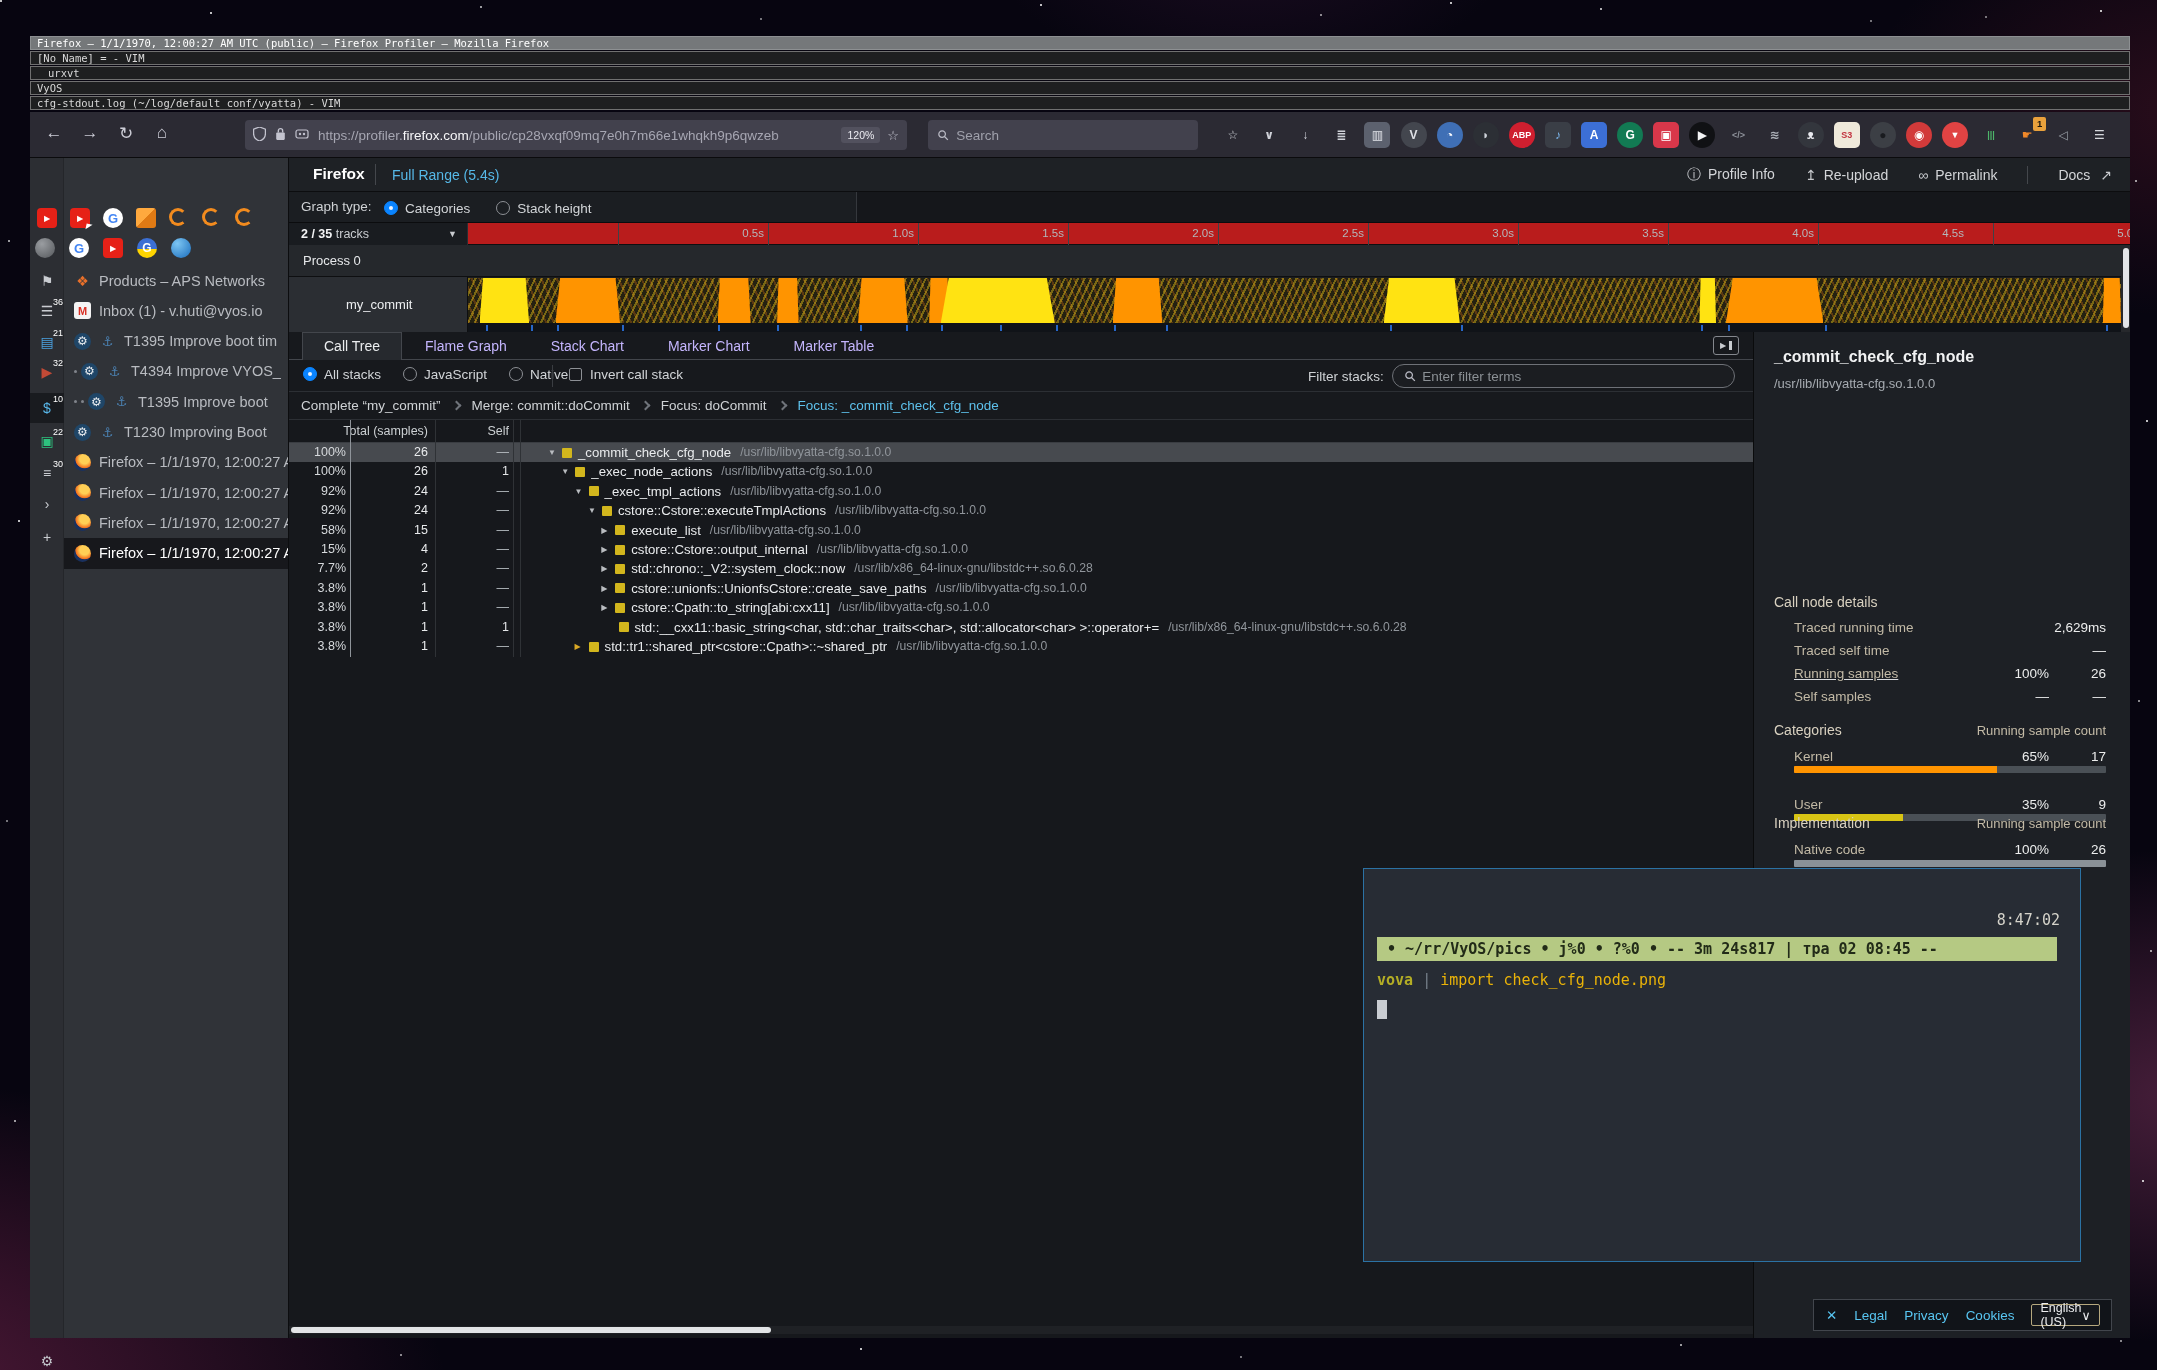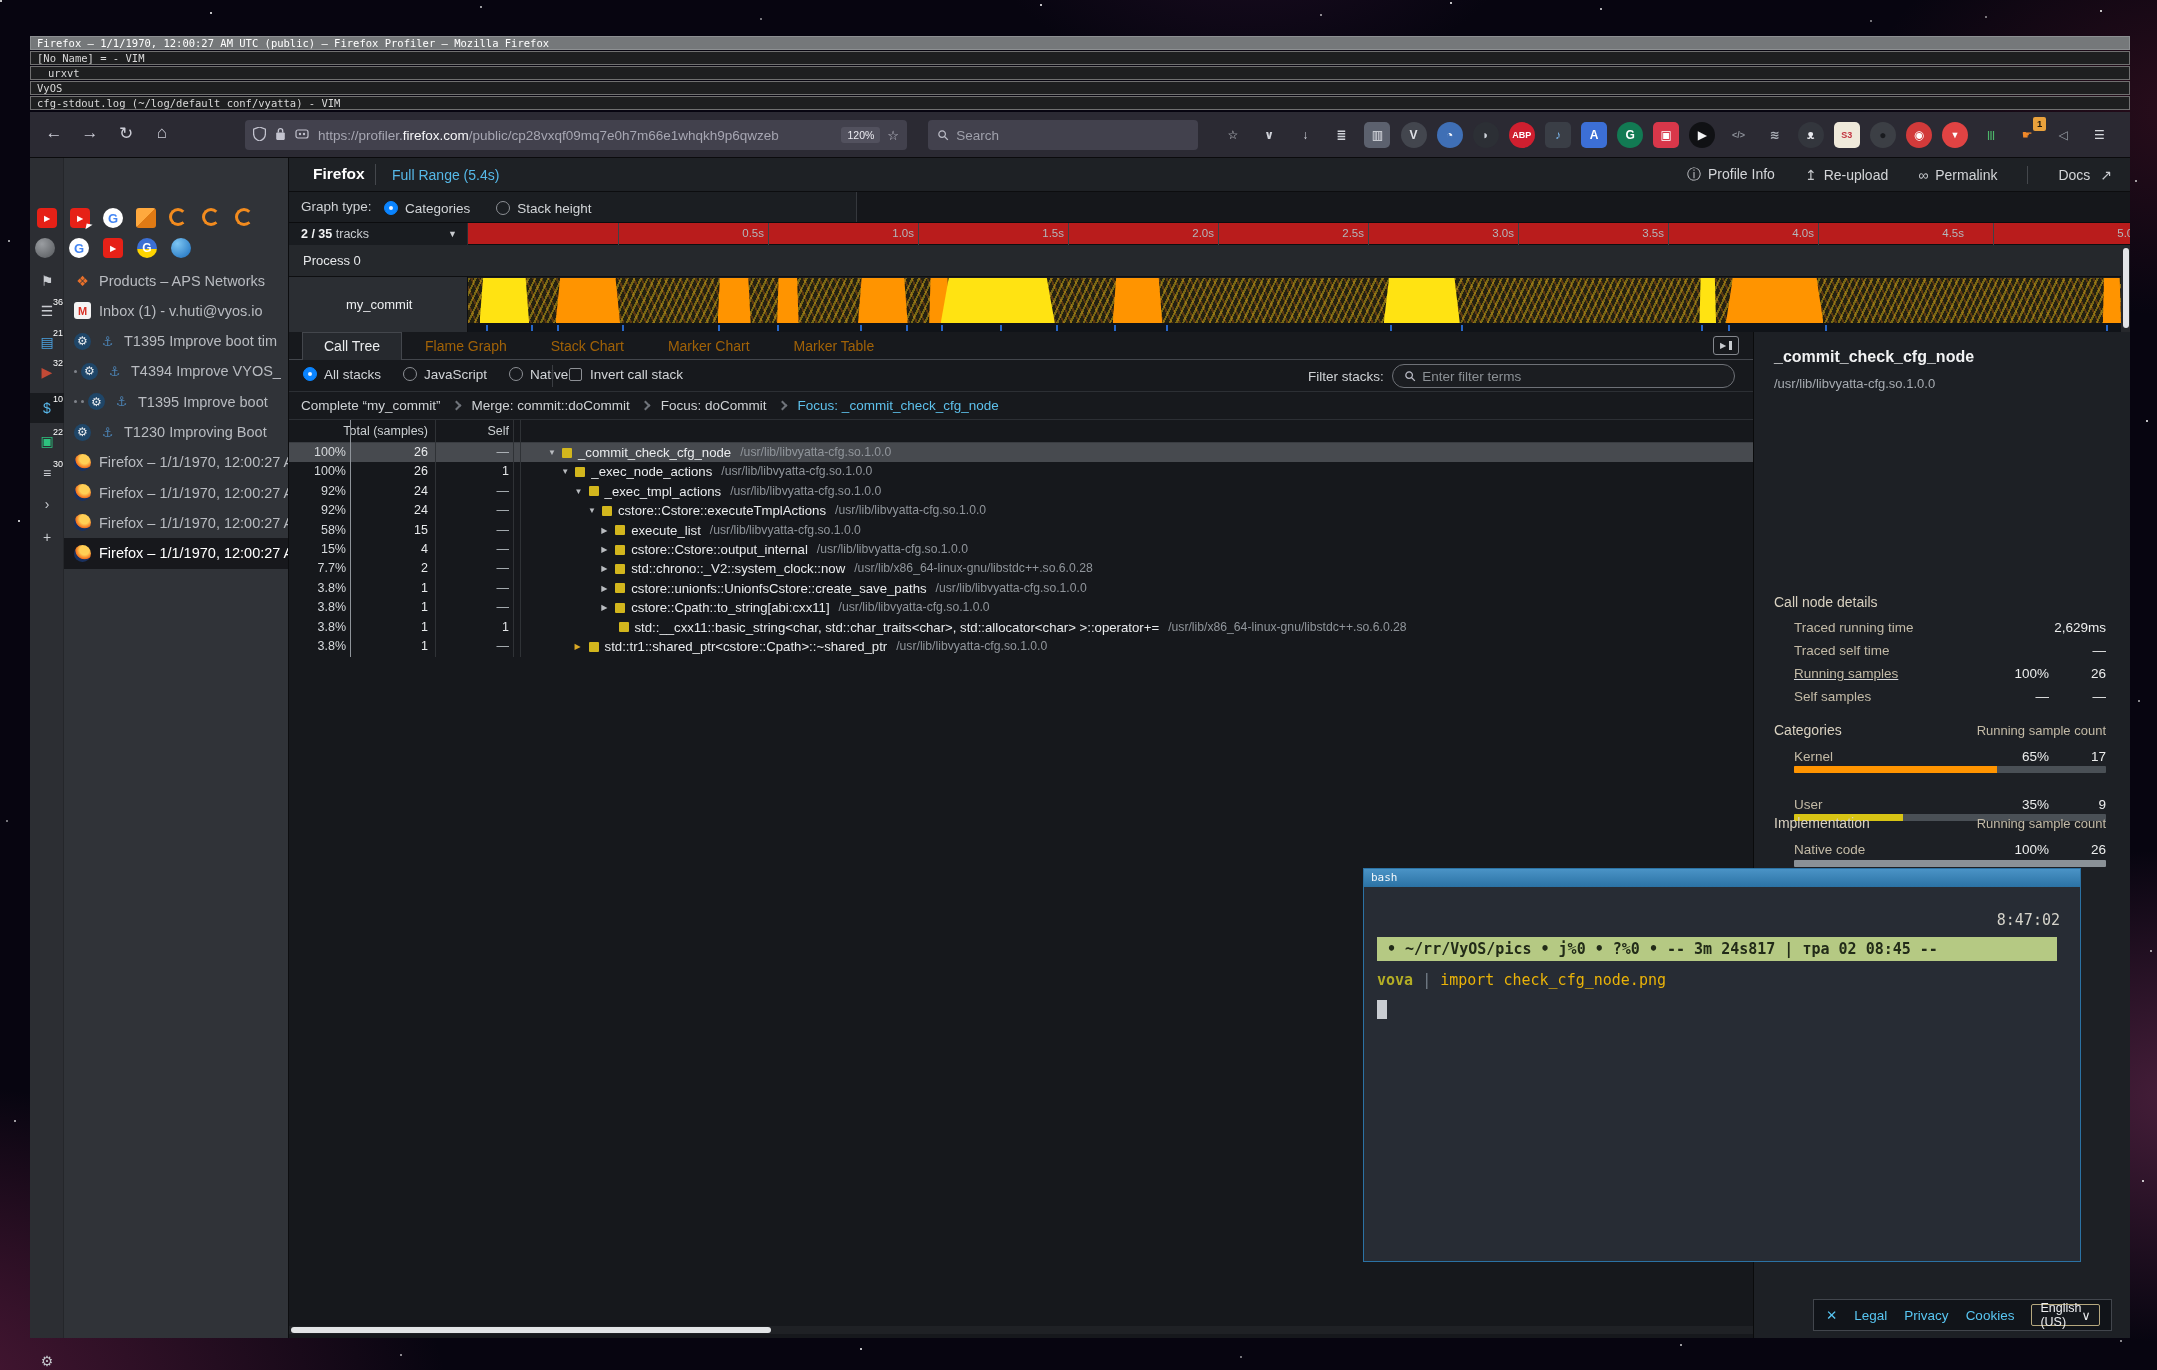--- a/index.html
+++ b/index.html
@@ -99,21 +99,21 @@
 #graph{position:absolute;left:179px;top:1px;width:1653px;height:45px;background:
  repeating-linear-gradient(115deg, rgba(224,190,24,.45) 0 2px, transparent 2px 6px),
  repeating-linear-gradient(65deg, rgba(230,120,20,.28) 0 2px, transparent 2px 7px),#242111}
 .seg{position:absolute;top:0;height:100%;clip-path:polygon(7% 0,93% 0,100% 100%,0 100%)}
 #samplestrip{position:absolute;left:179px;top:46px;width:1653px;height:9px;background:#101318}
 .stickm{position:absolute;bottom:1px;width:2px;height:6px;background:#2767c9}
 #vscroll{position:absolute;left:1832px;top:87px;width:10px;height:87px;background:#26282c}
 #vscroll .thumb{position:absolute;left:2px;top:3px;width:6px;height:80px;background:#e3e5e8;border-radius:3px}
 
 #tabbar{position:absolute;left:0;top:174px;width:1464px;height:28px;background:#17191d;border-bottom:1px solid #43464c}
-.ptab{display:inline-block;height:28px;line-height:27px;padding:0 21px;font-size:14px;color:#a16207;margin-right:2px;position:relative;top:0}
+.ptab{display:inline-block;height:28px;line-height:27px;padding:0 21px;font-size:14px;color:#c4b5fd;margin-right:2px;position:relative;top:0}
 .ptab.sel{background:#26292e;border:1px solid #43464c;border-bottom:none;color:#ebedef}
 #sbtoggle{position:absolute;left:1424px;top:4px;width:26px;height:19px;border:1px solid #84878d;border-radius:3px;
  display:flex;align-items:center;justify-content:center;gap:3px;color:#c9ccd0}
 #sbtoggle i{font-style:normal;font-size:8px}
 #sbtoggle s{display:block;width:3px;height:9px;background:#c9ccd0;text-decoration:none}
 #filterrow{position:absolute;left:0;top:202px;width:1464px;height:32px;background:#17191d;border-bottom:1px solid #2c2f34;font-size:13.5px;color:#d2d5d8}
 #filterrow .vline{position:absolute;left:263px;top:5px;width:1px;height:22px;background:#3a3d42}
 .chk{display:inline-block;width:13px;height:13px;border:1px solid #8d9095;border-radius:2px;vertical-align:-2px;margin-right:8px}
 #fsearch{position:absolute;left:1103px;top:4px;width:343px;height:24px;border:1px solid #6e7177;border-radius:13px;
  background:#1b1d21;color:#8b9095;font-size:13.5px;display:flex;align-items:center;padding:0 12px;gap:7px}
@@ -698,21 +698,20 @@
             <div class="stat" style="top: 510px;"><span class="lb">Native code</span><span class="pc">100%</span><span class="vl">26</span></div>
             <div class="pbar" style="top: 528px;">
               <i style="width: 100%; background: rgb(138, 145, 151);"></i>
             </div>
           </div>
       </div>
     </div>
   </div>
 
   <div id="term">
-    <div id="termtitle">bash</div>
     <div id="termtime">8:47:02</div>
     <div id="termstatus">•  ~/rr/VyOS/pics  •  j%0  •  ?%0  • -- 3m 24s817 | тра 02 08:45 --</div>
     <div id="termprompt"><span class="u">vova</span><span class="s"> | </span><span class="c">import check_cfg_node.png</span></div>
     <div id="termcursor"></div>
   </div>
 
   <div id="pfooter">
     <span class="lnk">✕</span>
     <span id="flinks" style="display:flex;gap:17px">
         <span class="lnk">Legal</span>

